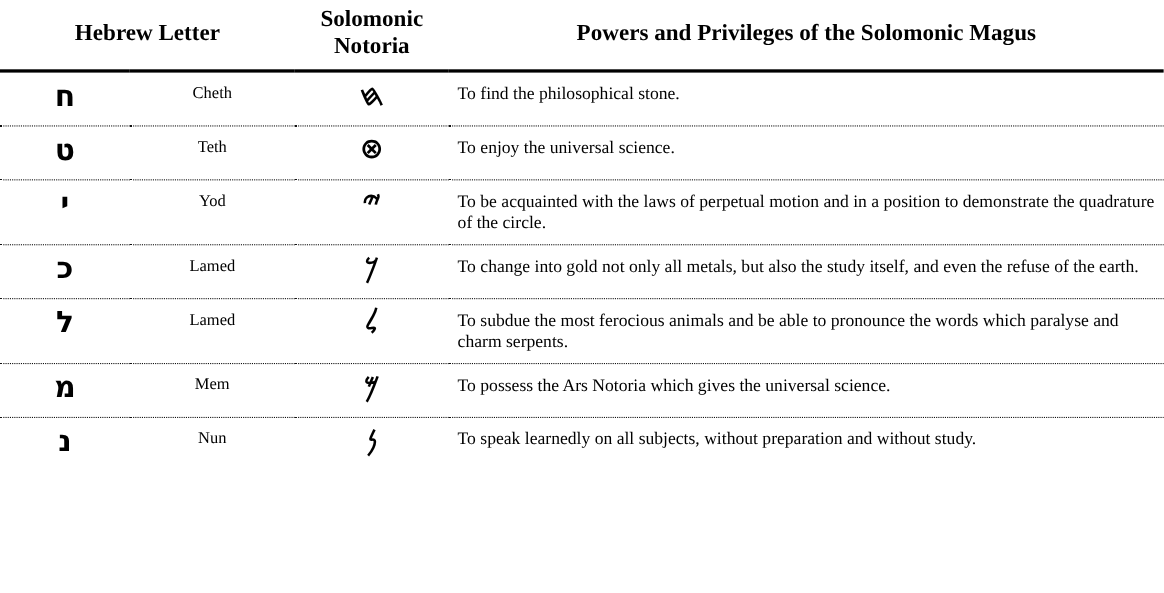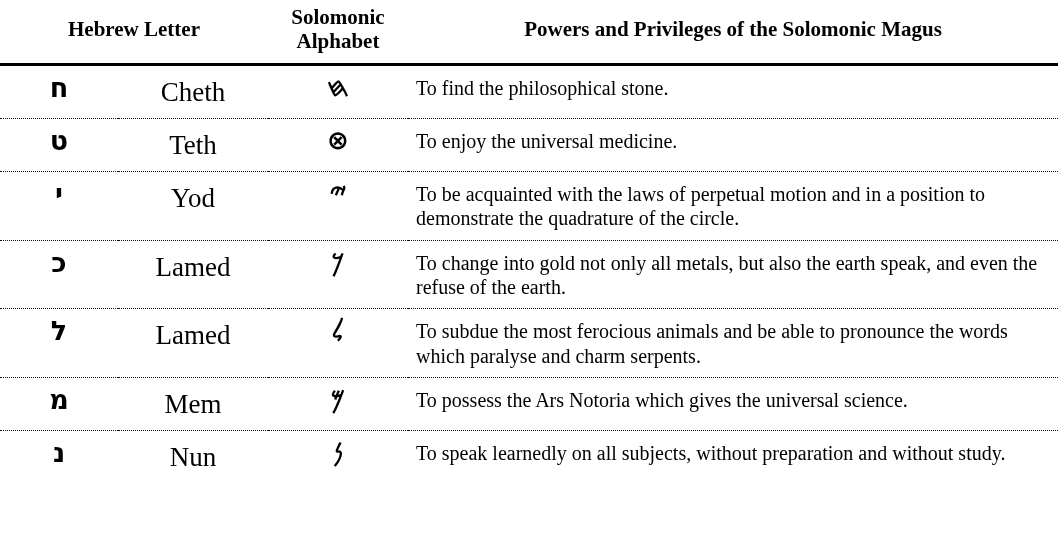--- a/index.html
+++ b/index.html
@@ -58,35 +58,35 @@
   }
   td.heb {
     text-align: center;
     font-size: 27px;
     font-weight: bold;
     font-family: "DejaVu Sans", sans-serif;
     padding-top: 6px;
   }
   td.name {
     text-align: center;
-    font-size: 27px;
+    font-size: 15px;
     padding-top: 10px;
   }
   td.pho {
     text-align: center;
     font-size: 26px;
     font-family: "DejaVu Sans", sans-serif;
     font-weight: bold;
     padding-top: 6px;
   }
   td.pow {
     text-align: left;
     padding-left: 8px;
     padding-top: 10px;
-    font-size: 20px;
+    font-size: 16px;
   }
   .hdr-two-line {
     display: block;
   }
 </style>
 </head>
 <body>
 
 <div class="table-wrap">
   <table class="magus-table">
@@ -94,49 +94,49 @@
       <col class="c-heb">
       <col class="c-name">
       <col class="c-pho">
       <col class="c-pow">
     </colgroup>
     <thead>
       <tr class="header-row">
         <th class="th-hebrew" colspan="2">Hebrew Letter</th>
         <th>
           <span class="hdr-two-line">Solomonic</span>
-          <span class="hdr-two-line">Alphabet</span>
+          <span class="hdr-two-line">Notoria</span>
         </th>
         <th>Powers and Privileges of the Solomonic Magus</th>
       </tr>
     </thead>
     <tbody>
       <tr>
         <td class="heb">ח</td>
         <td class="name">Cheth</td>
         <td class="pho">𐤇</td>
         <td class="pow">To find the philosophical stone.</td>
       </tr>
       <tr>
         <td class="heb">ט</td>
         <td class="name">Teth</td>
         <td class="pho">⊗</td>
-        <td class="pow">To enjoy the universal medicine.</td>
+        <td class="pow">To enjoy the universal science.</td>
       </tr>
       <tr>
         <td class="heb">י</td>
         <td class="name">Yod</td>
         <td class="pho">𐤉</td>
         <td class="pow">To be acquainted with the laws of perpetual motion and in a position to demonstrate the quadrature of the circle.</td>
       </tr>
       <tr>
         <td class="heb">כ</td>
         <td class="name">Lamed</td>
         <td class="pho">𐤊</td>
-        <td class="pow">To change into gold not only all metals, but also the earth speak, and even the refuse of the earth.</td>
+        <td class="pow">To change into gold not only all metals, but also the study itself, and even the refuse of the earth.</td>
       </tr>
       <tr>
         <td class="heb">ל</td>
         <td class="name">Lamed</td>
         <td class="pho">𐤋</td>
         <td class="pow">To subdue the most ferocious animals and be able to pronounce the words which paralyse and charm serpents.</td>
       </tr>
       <tr>
         <td class="heb">מ</td>
         <td class="name">Mem</td>

